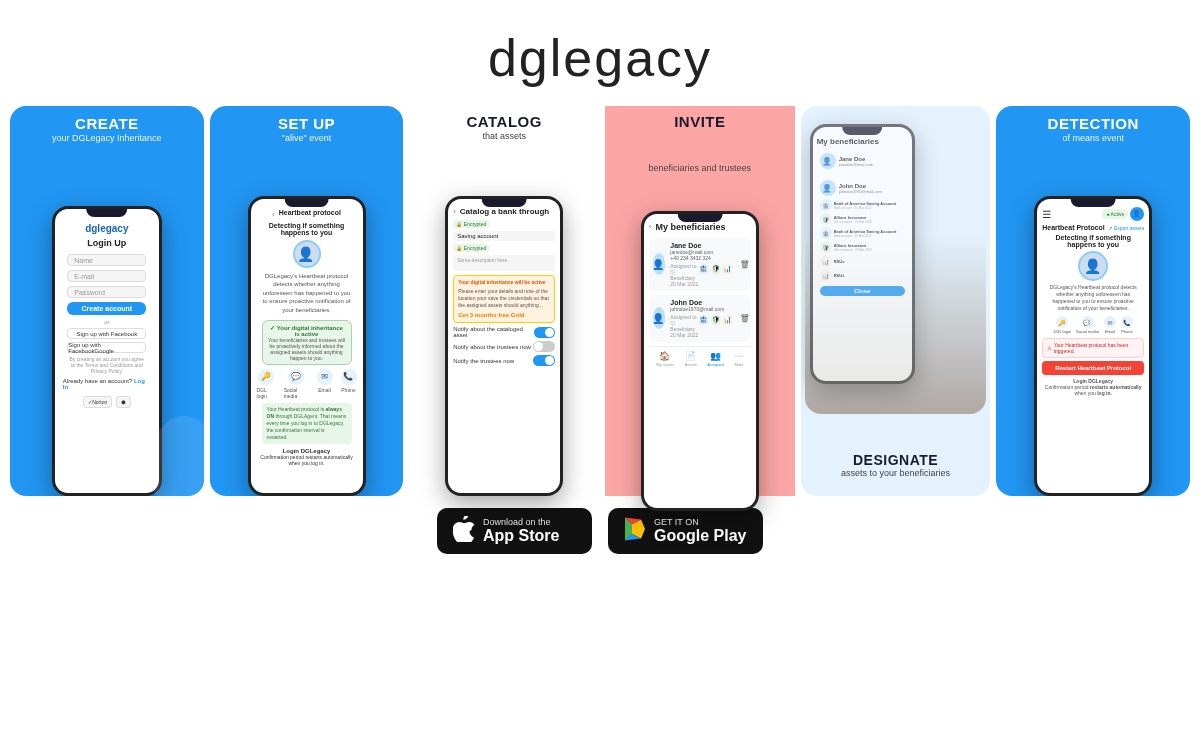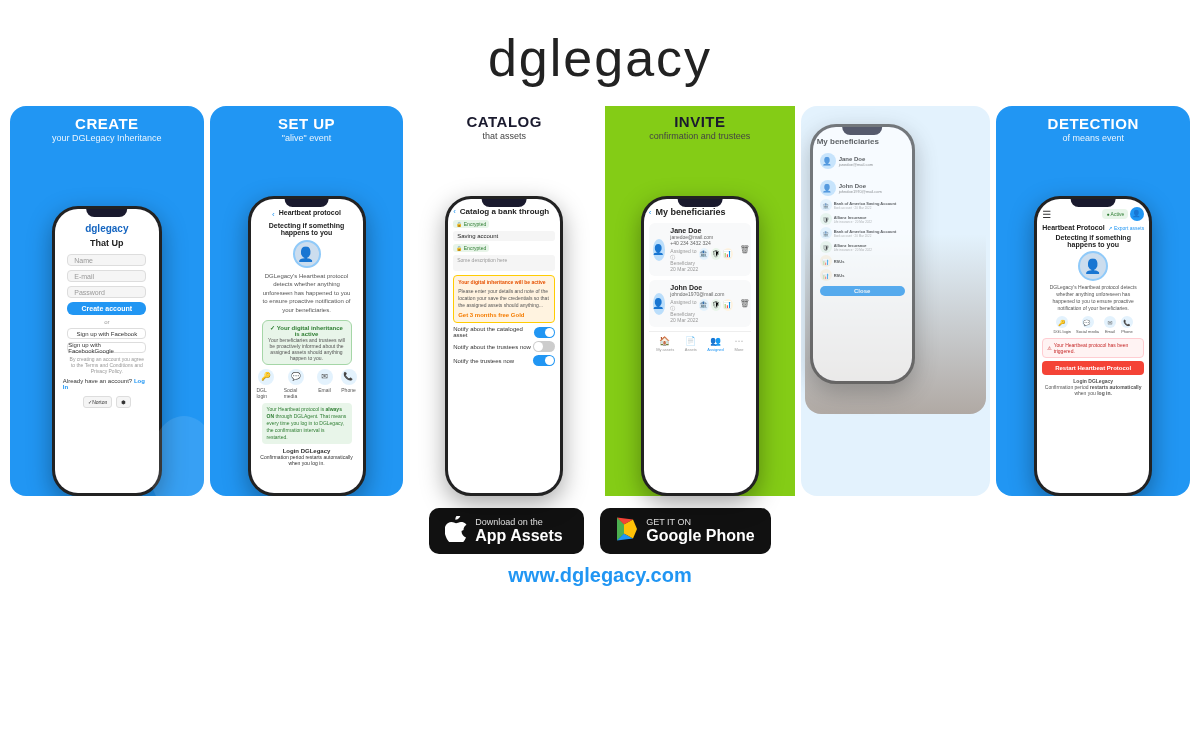--- a/index.html
+++ b/index.html
@@ -21,21 +21,21 @@
       font-size: 52px;
       font-weight: 300;
       letter-spacing: 2px;
       color: #222;
       font-family: 'Helvetica Neue', sans-serif;
     }
 
     
     .phone-mock {
       background: #1a1a2e;
-      border-radius: 26px;
+      border-radius: 16px;
       border: 3px solid #222;
       overflow: hidden;
       position: relative;
       box-shadow: 0 8px 24px rgba(0,0,0,0.35);
     }
     .phone-mock .notch {
       width: 40%;
       height: 8px;
       background: #1a1a2e;
       border-radius: 0 0 8px 8px;
@@ -461,21 +461,21 @@
     
     .bottom-section {
       display: flex;
       flex-direction: column;
       align-items: center;
       padding: 12px 0 8px;
     }
     .store-buttons {
       display: flex;
       gap: 16px;
-      margin-bottom: 10px;
+      margin-bottom: 17px;
     }
     .store-btn {
       display: flex;
       align-items: center;
       gap: 8px;
       background: #111;
       color: #fff;
       border-radius: 10px;
       padding: 8px 16px;
       min-width: 155px;
@@ -627,21 +627,21 @@
 
   <div class="col col-bg-blue">
     <div class="col-title-white">CREATE</div>
     <div class="col-sub-white">your DGLegacy Inheritance</div>
     <div class="phone-wrap">
       <div class="phone-mock" style="width:110px;height:290px;">
         <div class="notch"></div>
         <div class="phone-screen">
           <div class="screen1">
             <div class="app-logo">dglegacy</div>
-            <div class="signup-title">That Up</div>
+            <div class="signup-title">Login Up</div>
             <div class="input-field">Name</div>
             <div class="input-field">E-mail</div>
             <div class="input-field">Password</div>
             <div class="btn-create">Create account</div>
             <div class="or-text">or</div>
             <div class="btn-social">Sign up with Facebook</div>
             <div class="btn-social">Sign up with FacebookGoogle</div>
             <div class="terms">By creating an account you agree to the Terms and Conditions and Privacy Policy.</div>
             <div class="login-link">Already have an account? <span>Log In</span></div>
             <div class="badges">
@@ -738,23 +738,23 @@
             <div class="toggle-row">
               <span class="toggle-label">Notify the trustees now</span>
               <div class="toggle-on"></div>
             </div>
           </div>
         </div>
       </div>
     </div>
   </div>
 
-  <div class="col col-bg-white" style="background:#84cc16;padding:8px 4px 0;">
+  <div class="col col-bg-white" style="background:#fca5a5;padding:8px 4px 0;gap:32px;">
     <div class="col-title-dark">INVITE</div>
-    <div class="col-sub-dark">confirmation and trustees</div>
+    <div class="col-sub-dark">beneficiaries and trustees</div>
     <div class="phone-wrap">
       <div class="phone-mock" style="width:118px;height:300px;">
         <div class="notch"></div>
         <div class="phone-screen">
           <div class="screen4">
             <div class="nav-row">
               <span class="back-btn">‹</span>
               <span class="screen-title">My beneficiaries</span>
             </div>
 
@@ -896,20 +896,24 @@
                   <div style="background:#2196f3;color:#fff;border-radius:10px;padding:2px 12px;font-size:6px;font-weight:600;text-align:center;margin-top:4px;">Close</div>
                 </div>
               </div>
             </div>
           </div>
         </div>
 
         <div style="position:absolute;bottom:0;left:0;right:0;height:180px;background:linear-gradient(to top, rgba(100,60,30,0.4), transparent);border-radius:0 0 16px 16px;z-index:0;"></div>
       </div>
     </div>
+    <div style="position:absolute;bottom:12px;left:0;right:0;text-align:center;z-index:3;">
+      <div class="col-title-dark" style="font-size:14px;">DESIGNATE</div>
+      <div class="col-sub-dark">assets to your beneficiaries</div>
+    </div>
   </div>
 
   <div class="col col-bg-blue">
     <div class="col-title-white">DETECTION</div>
     <div class="col-sub-white">of means event</div>
     <div class="phone-wrap">
       <div class="phone-mock" style="width:118px;height:300px;">
         <div class="notch"></div>
         <div class="phone-screen">
           <div class="screen6">
@@ -953,33 +957,32 @@
   <div class="store-buttons">
 
     <div class="store-btn">
       <div class="store-btn-icon">
         <svg width="22" height="26" viewBox="0 0 22 26" fill="white" xmlns="http://www.w3.org/2000/svg">
           <path d="M18.5 14c0-3.5 2.9-5.2 3-5.3-1.6-2.4-4.2-2.7-5.1-2.7-2.2-.2-4.2 1.3-5.3 1.3-1.1 0-2.8-1.2-4.6-1.2-2.4 0-4.6 1.4-5.8 3.5-2.5 4.3-.6 10.6 1.7 14.1 1.2 1.7 2.5 3.6 4.3 3.5 1.7-.1 2.4-1.1 4.5-1.1 2.1 0 2.7 1.1 4.5 1.1 1.9 0 3-1.7 4.2-3.4.5-.7.8-1.5 1.1-2.2-2.7-1-4.5-3.6-4.5-6.6zm-4.2-12.2c.9-1.1 1.5-2.7 1.4-4.2-1.3.1-2.9.9-3.9 2-0.9 1-1.6 2.6-1.4 4.1 1.5.1 3-.7 3.9-1.9z"></path>
         </svg>
       </div>
       <div class="store-btn-text">
         <span class="store-btn-small">Download on the</span>
-        <span class="store-btn-large">App Assets</span>
+        <span class="store-btn-large">App Store</span>
       </div>
     </div>
 
     <div class="store-btn">
       <div class="store-btn-icon">
         <svg width="22" height="24" viewBox="0 0 22 24" xmlns="http://www.w3.org/2000/svg">
           <path d="M1 0.5L13.5 12L1 23.5V0.5Z" fill="#4CAF50"></path>
           <path d="M1 0.5L8 7.5L17 2.5L1 0.5Z" fill="#F44336"></path>
           <path d="M1 23.5L17 21.5L8 16.5L1 23.5Z" fill="#2196F3"></path>
           <path d="M17 2.5L8 7.5V16.5L17 21.5L21 12L17 2.5Z" fill="#FFC107"></path>
         </svg>
       </div>
       <div class="store-btn-text">
         <span class="store-btn-small">GET IT ON</span>
-        <span class="store-btn-large">Google Phone</span>
+        <span class="store-btn-large">Google Play</span>
       </div>
     </div>
   </div>
-  <a class="website-link" href="#">www.dglegacy.com</a>
 </div>
 
 </body></html>

